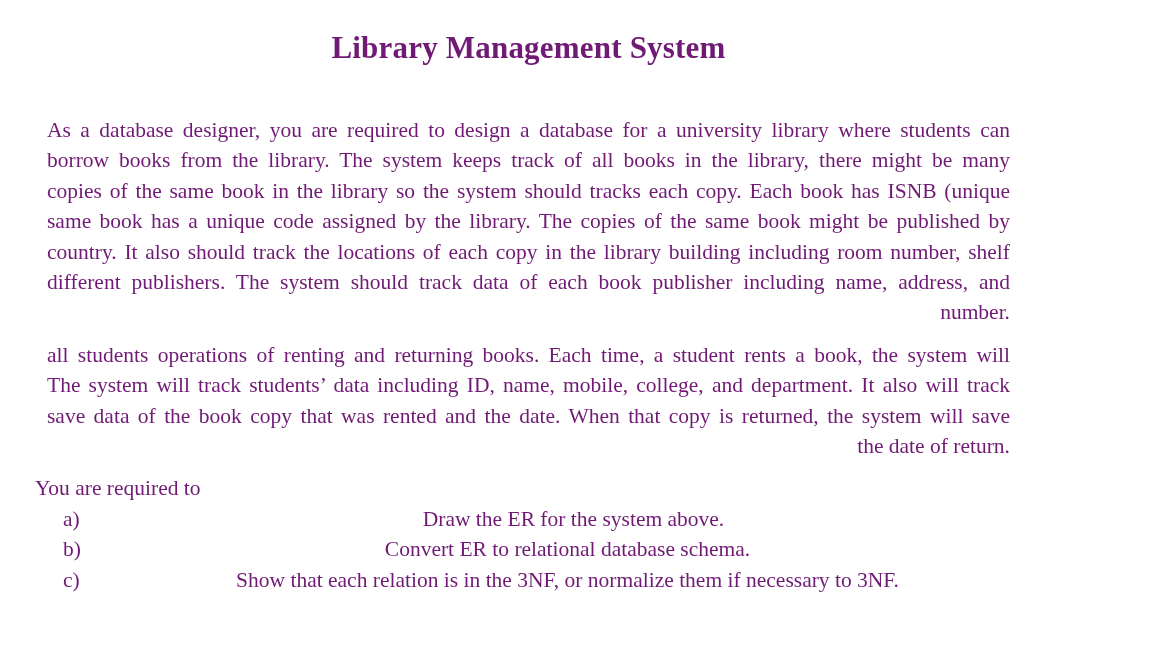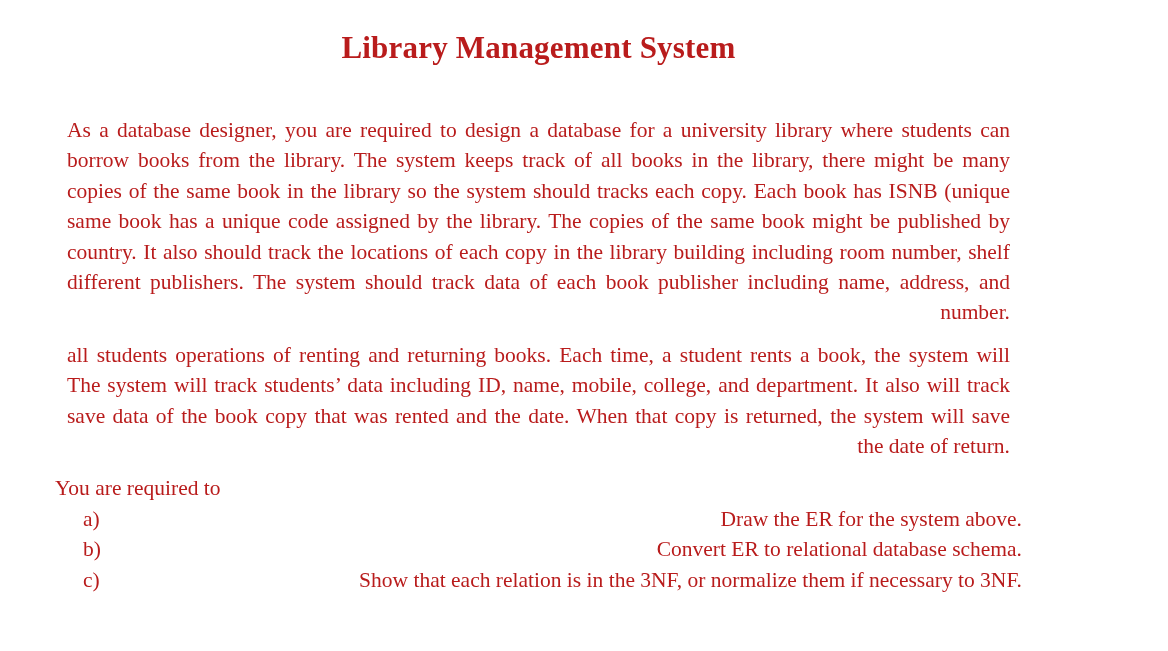--- a/index.html
+++ b/index.html
@@ -5,25 +5,24 @@
   html, body {
     margin: 0;
     padding: 0;
     background: #ffffff;
   }
   .page {
     position: relative;
     width: 1040px;
     height: 651px;
     background: #ffffff;
-    color: #b91c1c;
+    color: #701a75;
     font-family: "Liberation Serif", "DejaVu Serif", serif;
     overflow: hidden;
     box-sizing: border-box;
-    padding-left: 20px;
   }
   .content {
     padding: 0 18px 0 35px;
   }
   .doc-title {
     margin: 0;
     padding-top: 28px;
     font-size: 31px;
     line-height: 40px;
     font-weight: bold;
@@ -54,21 +53,21 @@
   }
   .task-label {
     flex: none;
     width: 50px;
   }
   .task-item.wide-gap .task-label {
     width: 62px;
   }
   .task-text {
     flex: 1;
-    text-align: right;
+    text-align: center;
   }
 </style>
 </head>
 <body>
 
 <div class="page">
   <div class="content">
 
     <h1 class="doc-title">Library Management System</h1>
 

